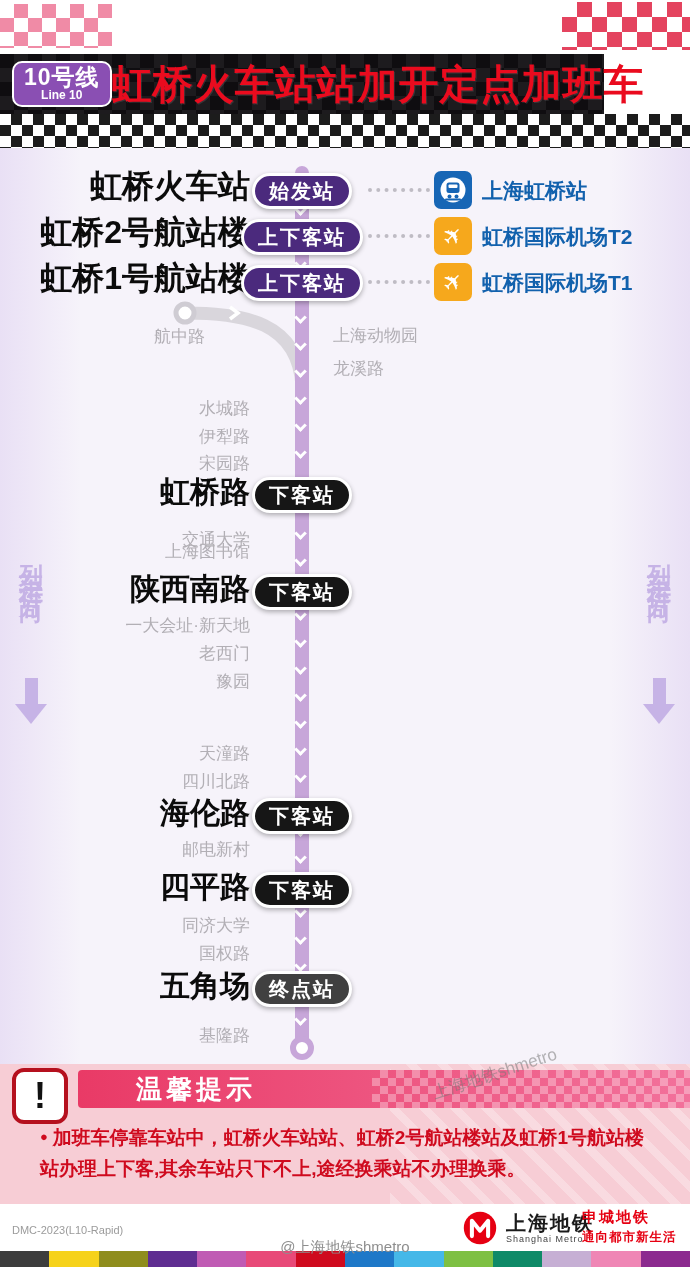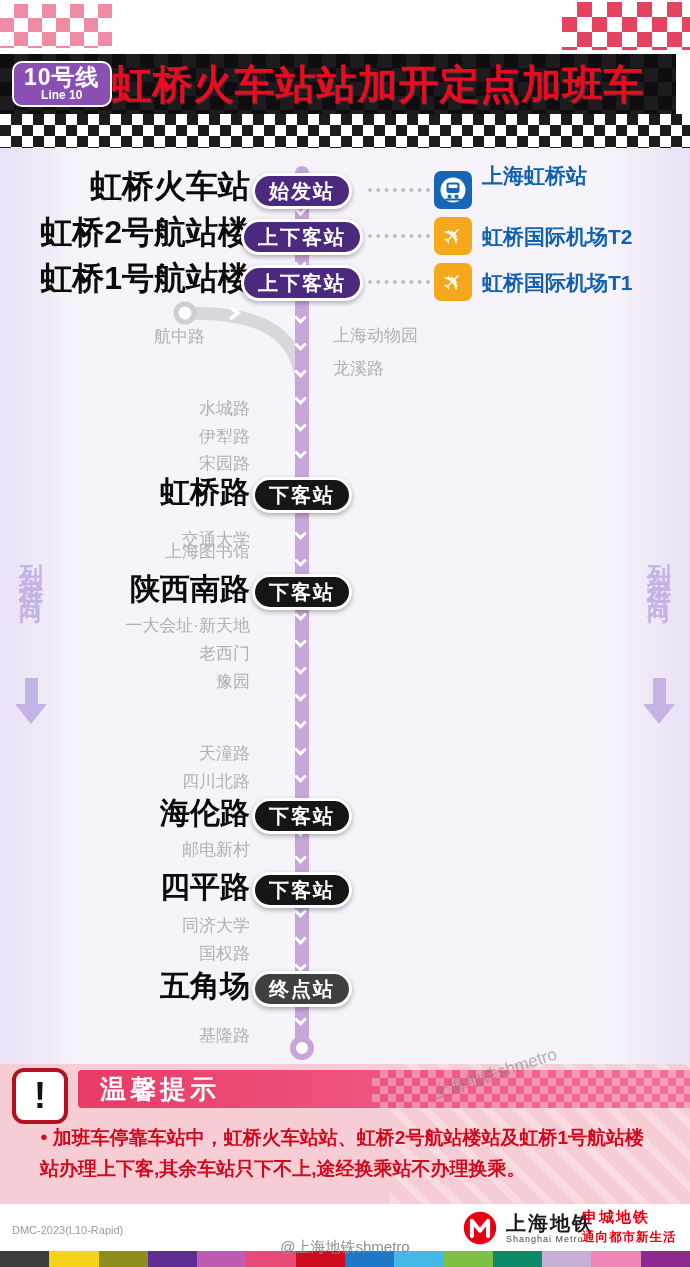--- a/index.html
+++ b/index.html
@@ -15,21 +15,21 @@
     background-image:conic-gradient(#f08ba6 25%, transparent 0 50%, #f08ba6 0 75%, transparent 0);
     background-size:28px 28px;
   }
   .decor-right {
     position:absolute; right:0; top:2px; width:128px; height:48px; z-index:1;
     background-image:conic-gradient(#e4445f 25%, transparent 0 50%, #e4445f 0 75%, transparent 0);
     background-size:30px 30px;
   }
   
   .header {
-    position:absolute; left:0; top:54px; width:676px; height:60px; z-index:2;
+    position:absolute; left:0; top:54px; width:604px; height:60px; z-index:2;
     background-color:#0f0d10;
     background-image:conic-gradient(rgba(255,255,255,.06) 25%, transparent 0 50%, rgba(255,255,255,.06) 0 75%, transparent 0);
     background-size:28px 28px;
     display:flex; align-items:center;
   }
   .line-badge {
     margin-left:12px; background:#8a4fb3; border:2px solid #fff; border-radius:10px;
     padding:2px 10px; text-align:center; flex:0 0 auto;
   }
   .line-badge .num { font-size:23px; font-weight:800; color:#fff; line-height:1.05; letter-spacing:1px; }
@@ -103,21 +103,21 @@
 
   
   .tips { position:absolute; left:0; top:1064px; width:690px; height:140px; background:#f7cdd5; z-index:4; }
   .tips-stripes { position:absolute; right:0; top:0; width:300px; height:100%;
     background:repeating-linear-gradient(45deg, rgba(255,255,255,.28) 0 8px, transparent 8px 22px); }
   .tips-icon { position:absolute; left:12px; top:4px; width:56px; height:56px; background:#fff;
     border:4px solid #b5101e; border-radius:12px; display:flex; align-items:center; justify-content:center; z-index:2; }
   .tips-icon span { font-size:36px; font-weight:900; color:#111; line-height:1; }
   .tips-bar { position:absolute; left:78px; right:0; top:6px; height:38px;
     background:linear-gradient(90deg,#e93a66,#f2719b); display:flex; align-items:center; z-index:2;
-    border-radius:4px 0 0 4px; }
+    border-radius:4px 0 0 4px;padding-left:36px; }
   .tips-bar-checker { position:absolute; right:0; top:0; width:52%; height:100%;
     background-image:conic-gradient(rgba(255,255,255,.32) 25%, transparent 0 50%, rgba(255,255,255,.32) 0 75%, transparent 0);
     background-size:16px 16px; }
   .tips-title { margin-left:22px; color:#fff; font-size:26px; font-weight:900; letter-spacing:4px; position:relative; z-index:2; }
   .tips-body { position:absolute; left:40px; top:58px; width:618px; z-index:2;
     color:#cf0a1e; font-size:19px; font-weight:800; line-height:1.65; }
   .tips-bullet { font-size:13px; vertical-align:3px; margin-right:5px; }
 
   
   .footer { position:absolute; left:0; top:1204px; width:690px; height:47px; background:#fff; z-index:4; }
@@ -217,21 +217,21 @@
         <svg width="38" height="38" viewBox="0 0 38 38">
           <rect width="38" height="38" rx="7" fill="#1766b5"></rect>
           <circle cx="19" cy="19" r="12.5" fill="#fff"></circle>
           <rect x="12.5" y="11.5" width="13" height="10.5" rx="2.5" fill="#1766b5"></rect>
           <rect x="14.5" y="13.5" width="9" height="3.5" rx="1" fill="#fff"></rect>
           <circle cx="15.5" cy="25.5" r="2" fill="#1766b5"></circle>
           <circle cx="22.5" cy="25.5" r="2" fill="#1766b5"></circle>
           <rect x="11" y="27.5" width="16" height="2" rx="1" fill="#1766b5"></rect>
         </svg>
       </div>
-      <div class="legend-link" style="top: 162px;">上海虹桥站</div>
+      <div class="legend-link" style="top: 177px;">上海虹桥站</div>
       <div class="legend-name" style="top: 215px;">虹桥2号航站楼</div>
       <div class="pill pill-boarding" style="top: 219px;">上下客站</div>
       <div class="dots" style="top: 234px;"></div>
       <div class="sq-icon airport" style="top: 217px;">
         <span class="air-glyph">✈</span>
       </div>
       <div class="legend-link" style="top: 223px;">虹桥国际机场T2</div>
       <div class="legend-name" style="top: 261px;">虹桥1号航站楼</div>
       <div class="pill pill-boarding" style="top: 265px;">上下客站</div>
       <div class="dots" style="top: 280px;"></div>

